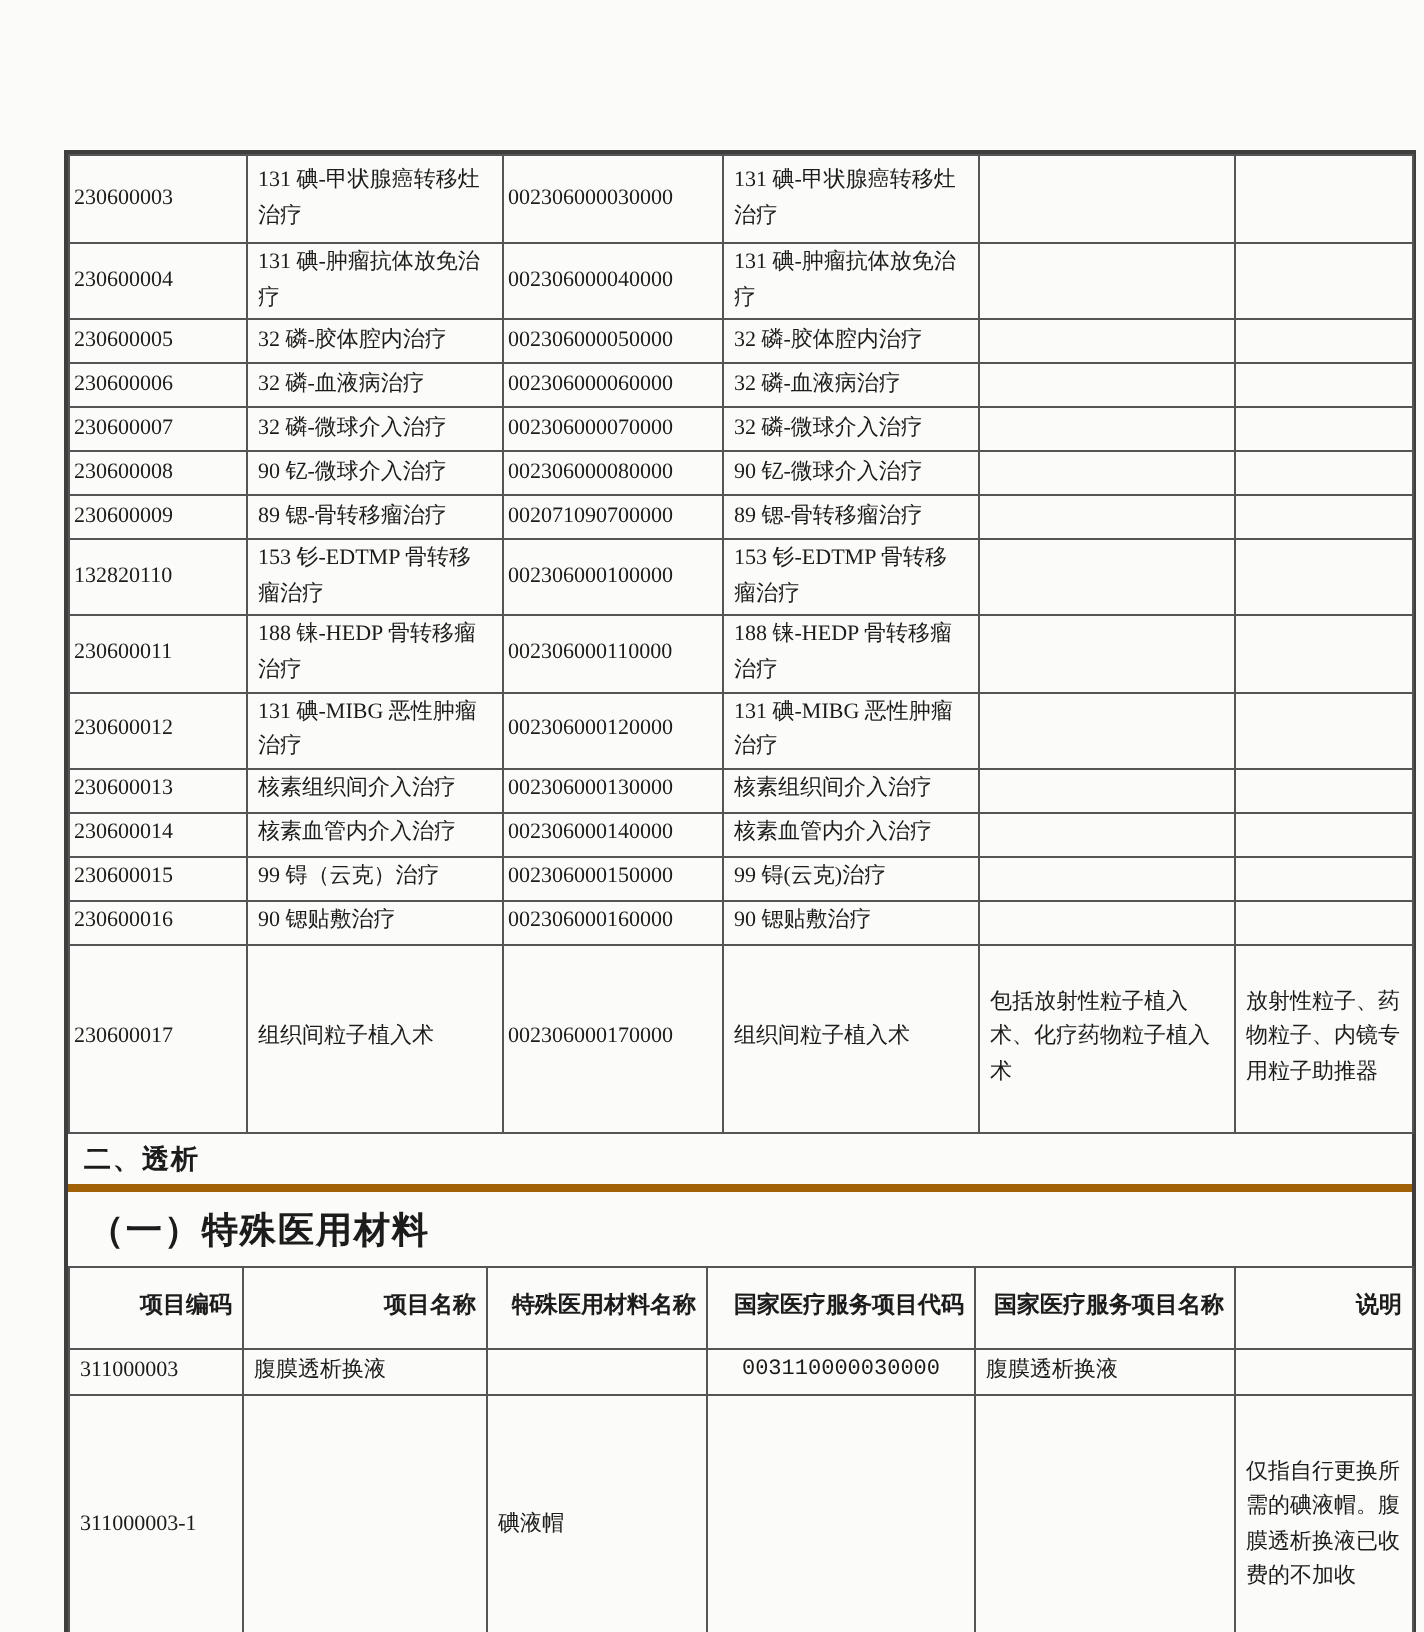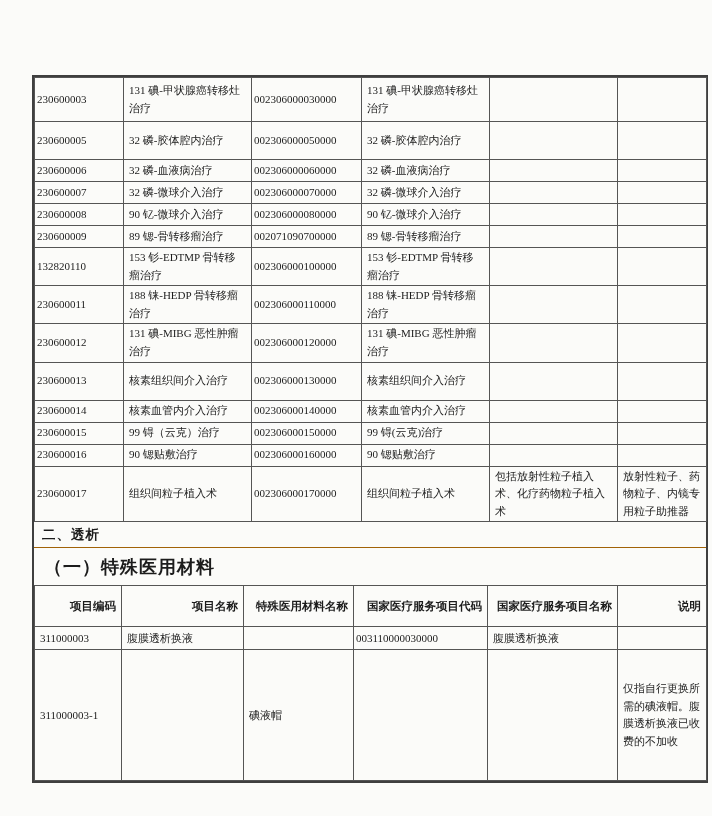--- a/index.html
+++ b/index.html
@@ -36,41 +36,41 @@
   #t1 td{height:19px;}
   #t1 td:nth-child(1),#t1 td:nth-child(3){text-align:left;padding:1px 2px;}
   #t1 tr:nth-child(1) td{height:41px;}
   #t1 tr:nth-child(2) td{height:35px;}
   #t1 tr:nth-child(8) td,
   #t1 tr:nth-child(9) td,
   #t1 tr:nth-child(10) td{height:35px;}
   #t1 tr:nth-child(15) td{height:91px;}
   
   .section-row{
-    border-bottom:1px solid #a16207;
+    border-bottom:4px solid #a16207;
     font-weight:bold;
     font-size:13.5px;
     padding:4px 8px 3px 8px;
     letter-spacing:1px;
   }
   .section-row.sub{
     border-bottom:none;
     font-size:18px;
     padding:7px 8px 6px 10px;
   }
   
   #t2 th{
     font-weight:bold;
     font-size:11.5px;
     text-align:right;
     height:38px;
     line-height:1.5;
   }
   #t2 td{height:20px;}
-  #t2 td:nth-child(4){text-align:left;padding:1px 2px;}
+  #t2 td:nth-child(4){text-align:center;padding:1px 2px;font-family:Liberation Mono, monospace;}
   #t2 tbody tr:nth-child(2) td{height:128px;}
 </style>
 </head>
 <body>
 
 <div class="doc">
 
   <table id="t1">
     <colgroup>
       <col style="width:89px">
@@ -79,20 +79,28 @@
       <col style="width:128px">
         <col style="width:128px">
         <col style="width:89px">
     </colgroup>
     <tbody>
         <tr>
           <td>230600003</td>
           <td>131 碘-甲状腺癌转移灶治疗</td>
           <td>002306000030000</td>
           <td>131 碘-甲状腺癌转移灶治疗</td>
+          <td></td>
+          <td></td>
+        </tr>
+        <tr>
+          <td>230600004</td>
+          <td>131 碘-肿瘤抗体放免治疗</td>
+          <td>002306000040000</td>
+          <td>131 碘-肿瘤抗体放免治疗</td>
           <td></td>
           <td></td>
         </tr>
         <tr>
           <td>230600005</td>
           <td>32 磷-胶体腔内治疗</td>
           <td>002306000050000</td>
           <td>32 磷-胶体腔内治疗</td>
           <td></td>
           <td></td>

